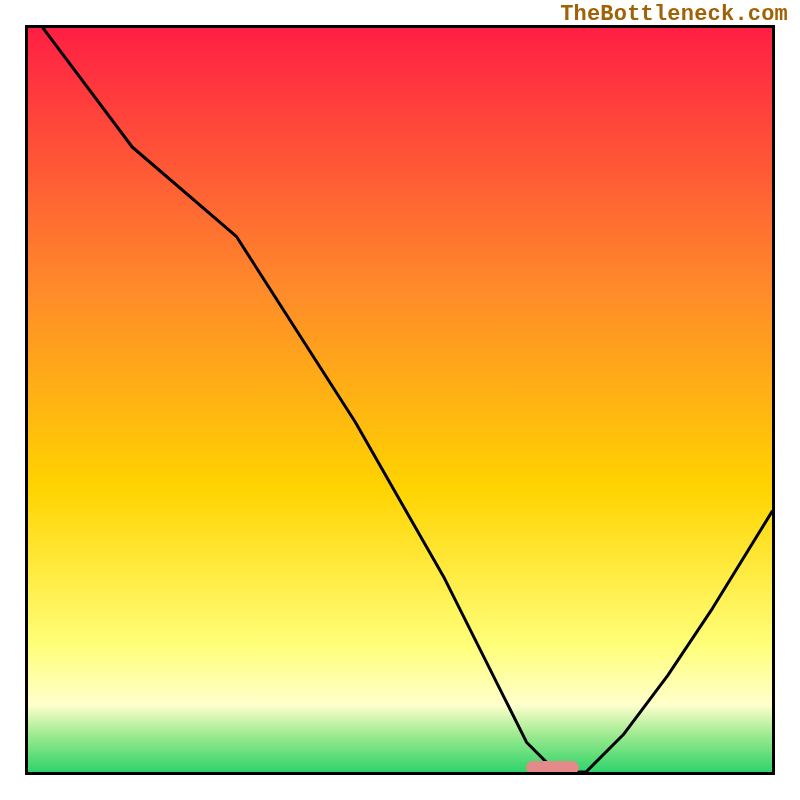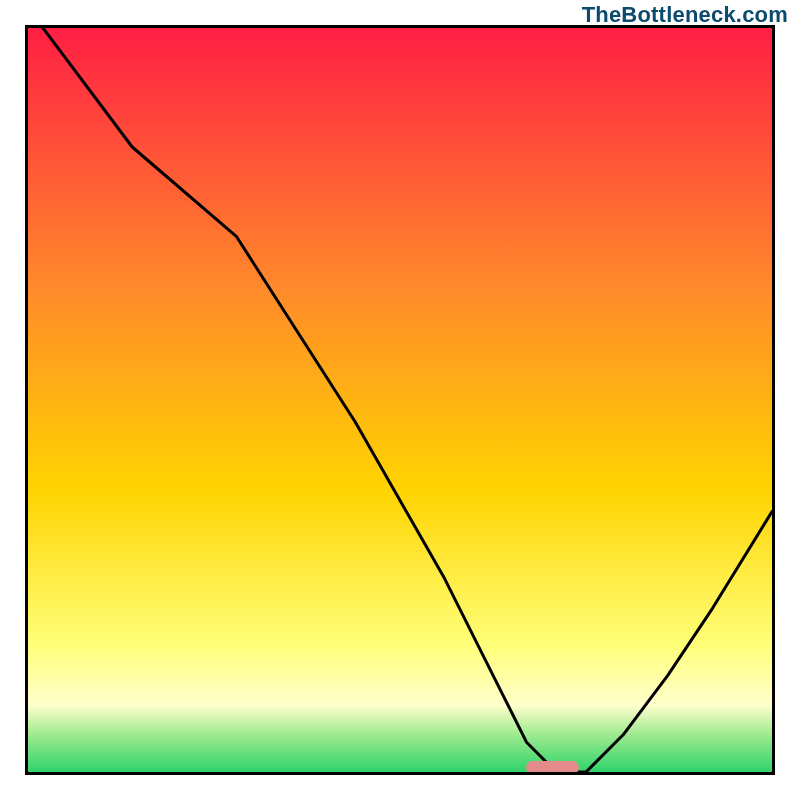--- a/index.html
+++ b/index.html
@@ -37,24 +37,24 @@
   }
   .marker {
     position: absolute;
     height: 13px;
     border-radius: 7px;
   }
   .watermark {
     position: absolute;
     top: 2px;
     right: 12px;
-    font-family: Liberation Sans, sans-serif;
+    font-family: Liberation Mono, monospace;
     font-size: 22px;
     font-weight: 600;
-    color: #0c4a6e;
+    color: #a16207;
     letter-spacing: 0.2px;
   }
 </style>
 </head>
 <body>
 
 <div class="stage">
   <div class="watermark">TheBottleneck.com</div>
 
   <div class="plot-frame">

